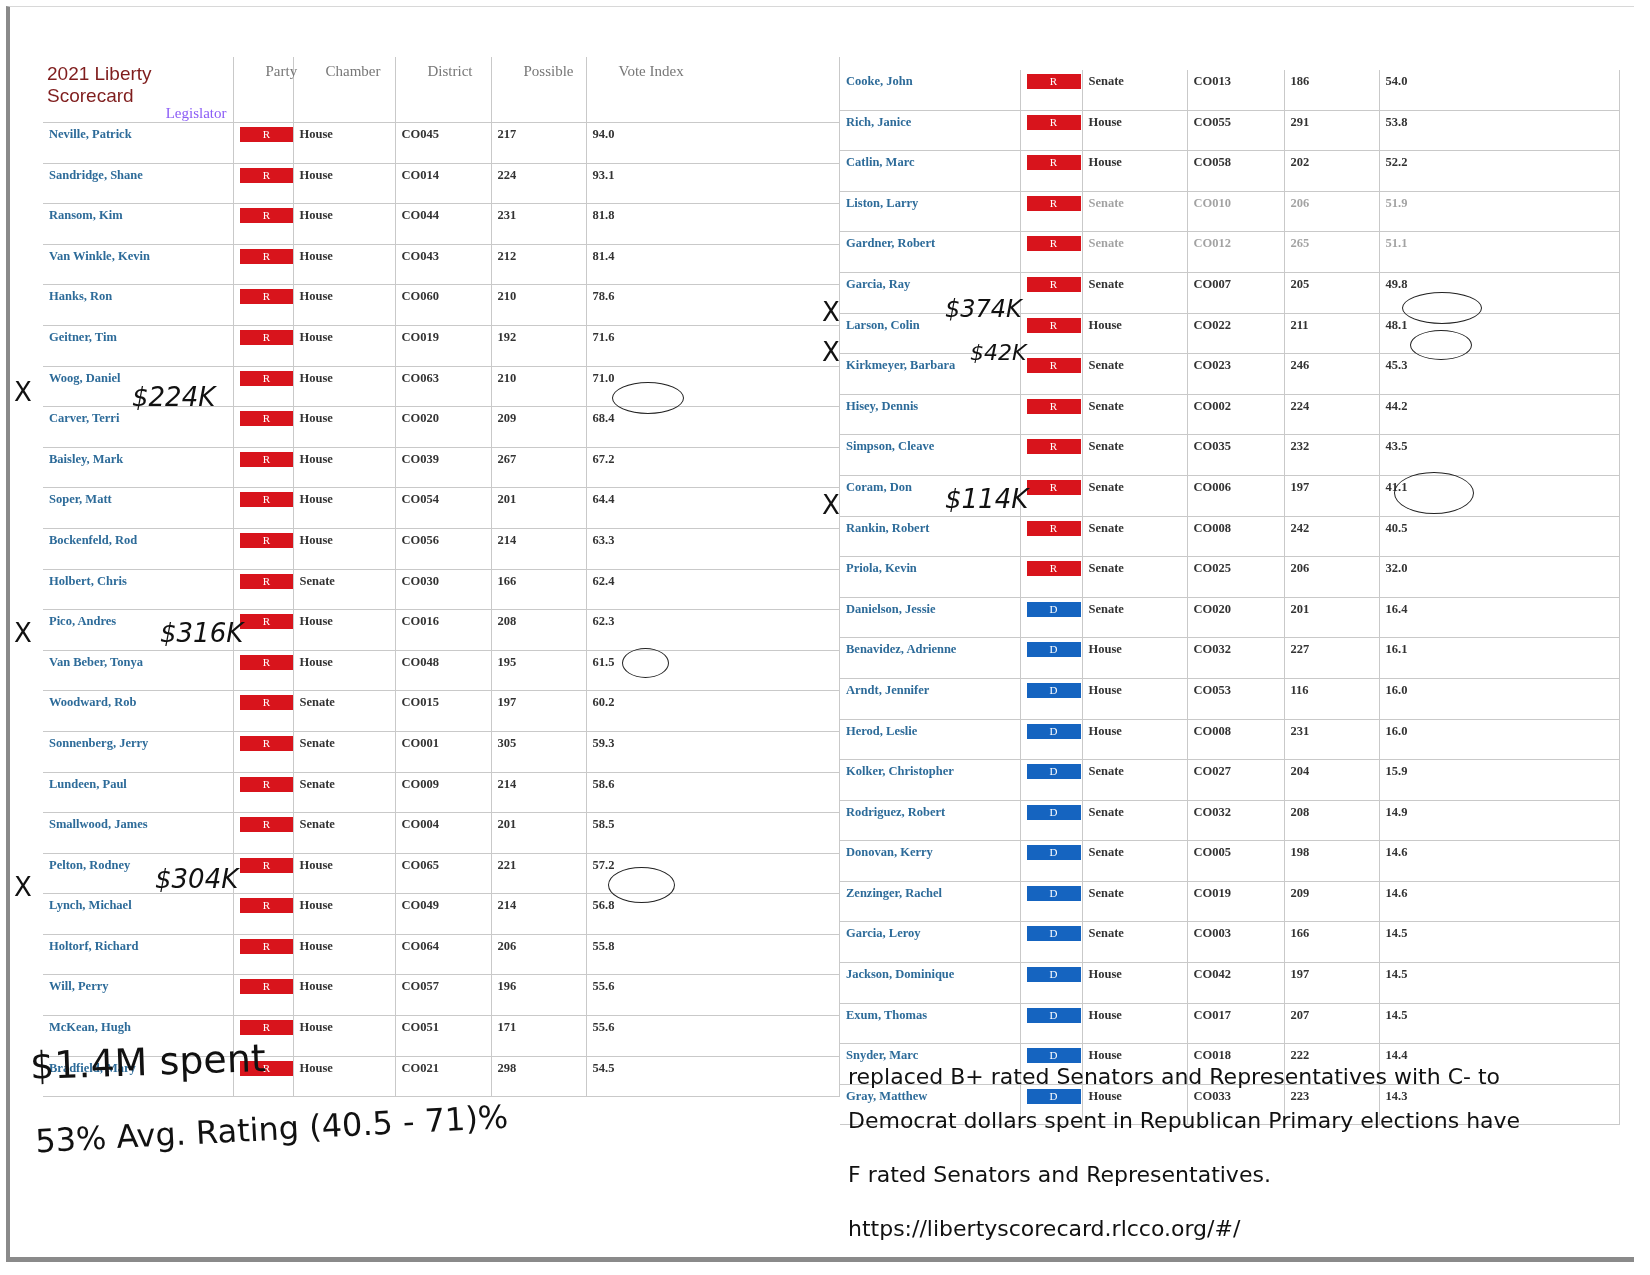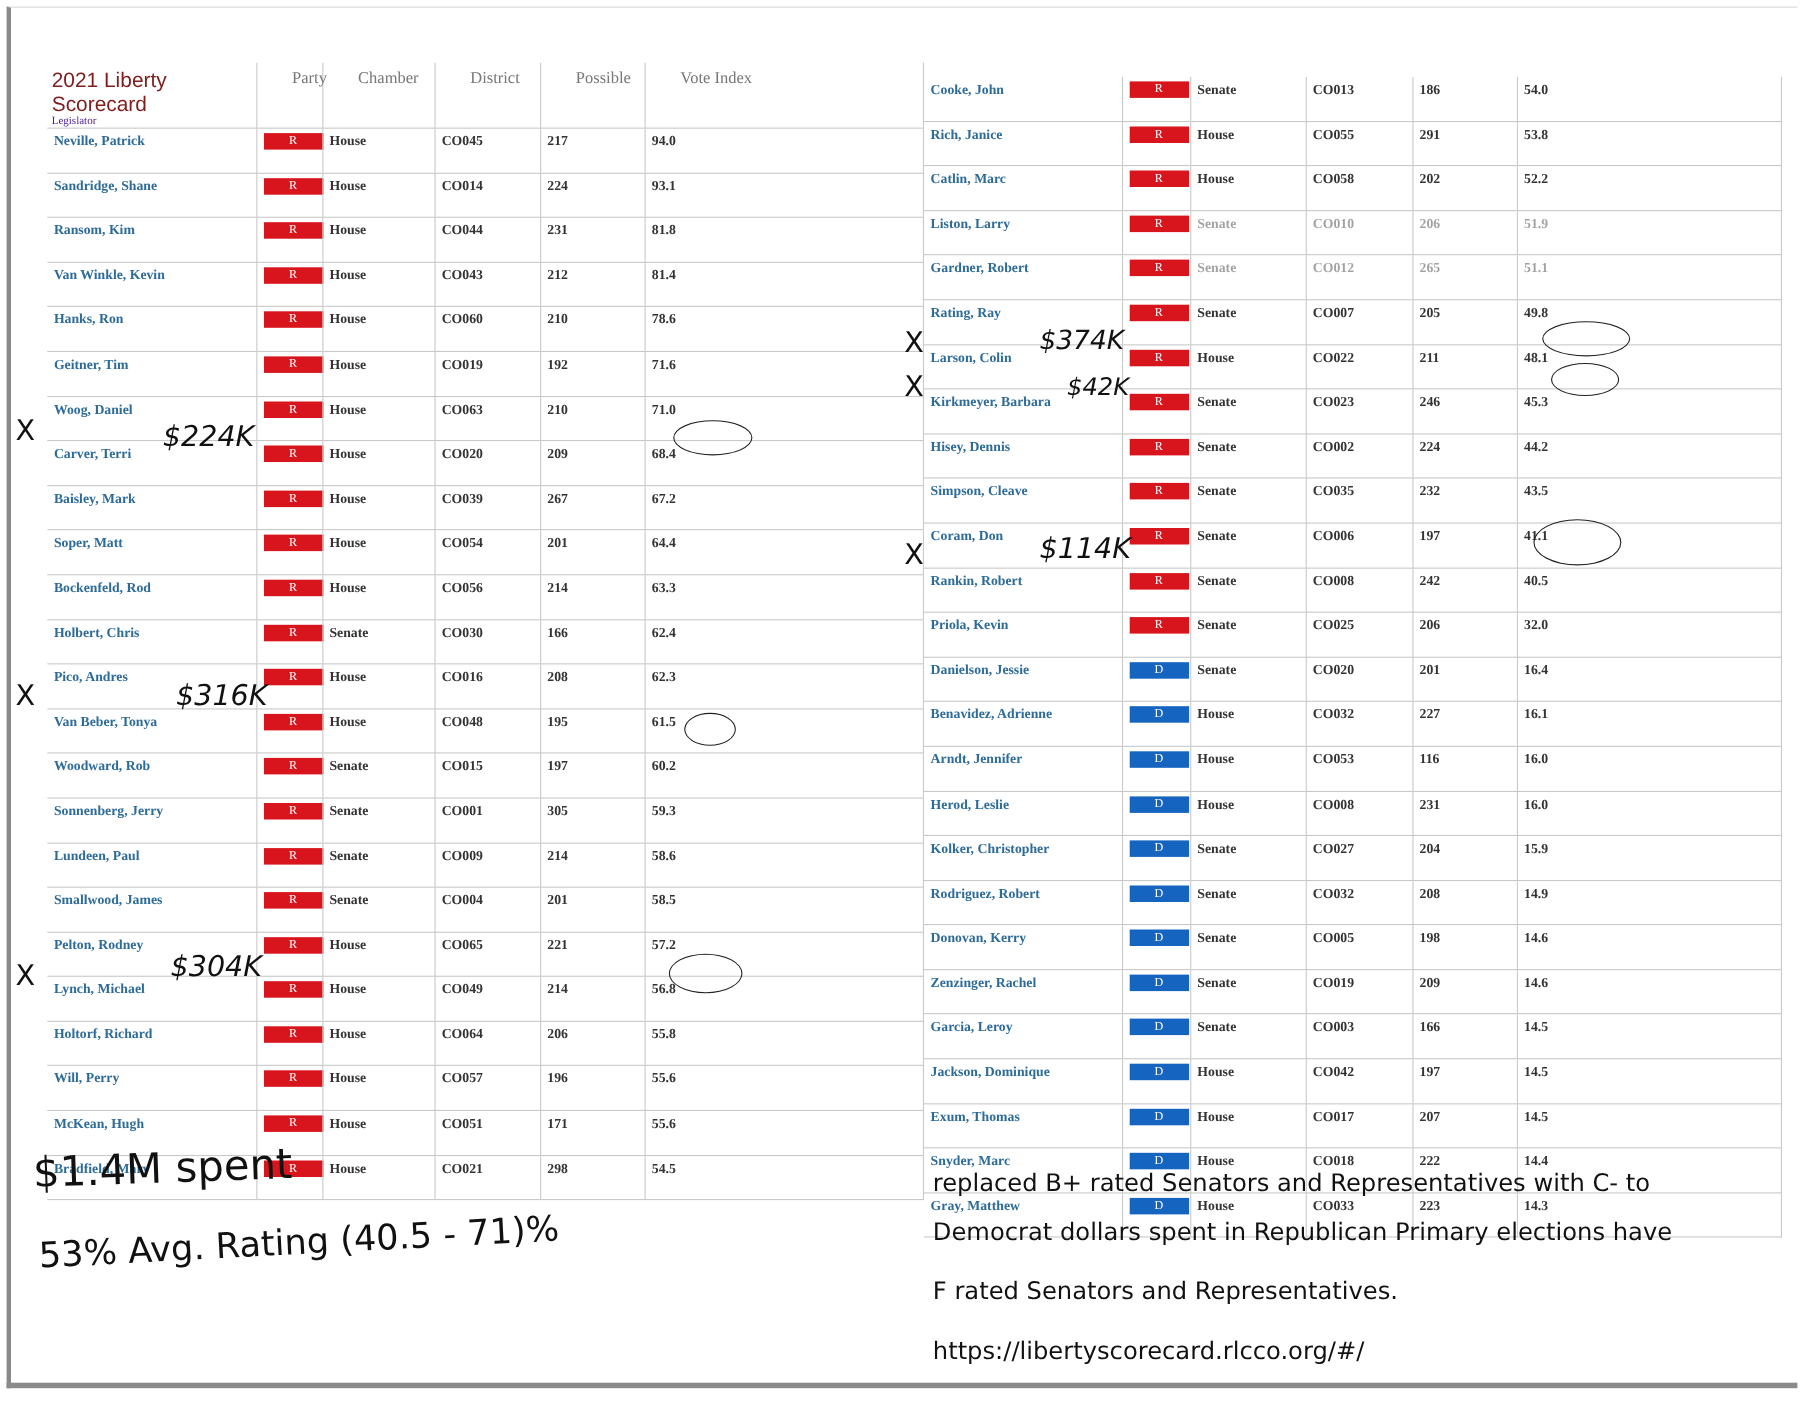--- a/index.html
+++ b/index.html
@@ -5,21 +5,21 @@
   html, body { margin:0; padding:0; background:#ffffff; }
   body { width:1650px; height:1275px; position:relative; overflow:hidden; font-family:"Liberation Serif", serif; }
   .frame { position:absolute; left:6px; top:6px; width:1624px; height:1250px; border-left:4px solid #8a8a8a; border-bottom:5px solid #8a8a8a; border-top:1px solid #d8d8d8; background:#fff; }
   .sheet-left { position:absolute; left:43px; top:57px; width:797px; }
   .sheet-right { position:absolute; left:840px; top:70px; width:780px; }
   table { border-collapse:collapse; width:100%; table-layout:fixed; }
   td, th { border-right:1px solid #c9c9c9; border-bottom:1px solid #c9c9c9; padding:0 6px; font-size:12px; vertical-align:top; height:35.6px; text-align:left; }
   th { font-weight:normal; color:#777; font-size:15px; height:44px; vertical-align:top; padding-top:6px;padding-left:32px; }
   .title-cell { padding-left:4px; }
   .title { font-family:"Liberation Sans", sans-serif; color:#7f1d1d; font-size:19px; display:block; }
-  .subtitle { color:#4c1d95; font-size:10px; display:block; margin-top:-2px; }
+  .subtitle { color:#8b5cf6; font-size:15px; display:block; margin-top:-2px;text-align:right; }
   .name { color:#2d6b99; font-weight:bold; font-size:12.5px; padding-top:4px; }
   .cell { color:#333; font-weight:bold; font-size:12.5px; padding-top:4px; }
   .badge { display:block; width:54px; height:15px; margin:4px auto 0; color:#fff; font-size:11px; text-align:center; line-height:15px; font-weight:normal; }
   .badge.R { background:#d8141c; }
   .badge.D { background:#1564c0; }
   .faded { opacity:0.45; }
   .hand { position:absolute; font-family:"DejaVu Sans", sans-serif; color:#111; font-style:italic; }
   .mark-x { position:absolute; font-family:"DejaVu Sans", sans-serif; font-size:26px; color:#111; }
   .circle { position:absolute; border:1.5px solid #222; border-radius:50%; }
   .caption { position:absolute; left:848px; top:1055px; font-family:"DejaVu Sans", sans-serif; font-size:22px; color:#111; line-height:44px; }
@@ -356,21 +356,21 @@
           <td class="name">Gardner, Robert</td>
           <td>
             <span class="badge R">R</span>
           </td>
           <td class="cell faded">Senate</td>
           <td class="cell faded">CO012</td>
           <td class="cell faded">265</td>
           <td class="cell faded">51.1</td>
         </tr>
         <tr>
-          <td class="name">Rating, Ray</td>
+          <td class="name">Garcia, Ray</td>
           <td>
             <span class="badge R">R</span>
           </td>
           <td class="cell">Senate</td>
           <td class="cell">CO007</td>
           <td class="cell">205</td>
           <td class="cell">49.8</td>
         </tr>
         <tr>
           <td class="name">Larson, Colin</td>
@@ -571,21 +571,21 @@
           <td class="cell">CO033</td>
           <td class="cell">223</td>
           <td class="cell">14.3</td>
         </tr>
       </tbody>
   </table>
 </div>
 
 <div>
   <span class="mark-x" style="left:14px;top:377px">X</span>
-  <span class="hand" style="left:148px;top:382px;font-size:26px">$224K</span>
+  <span class="hand" style="left:132px;top:382px;font-size:26px">$224K</span>
   <span class="circle" style="left:612px;top:382px;width:70px;height:30px"></span>
 
   <span class="mark-x" style="left:14px;top:618px">X</span>
   <span class="hand" style="left:160px;top:618px;font-size:26px">$316K</span>
   <span class="circle" style="left:622px;top:648px;width:45px;height:28px"></span>
 
   <span class="mark-x" style="left:14px;top:872px">X</span>
   <span class="hand" style="left:155px;top:864px;font-size:26px">$304K</span>
   <span class="circle" style="left:608px;top:867px;width:65px;height:34px"></span>
 

